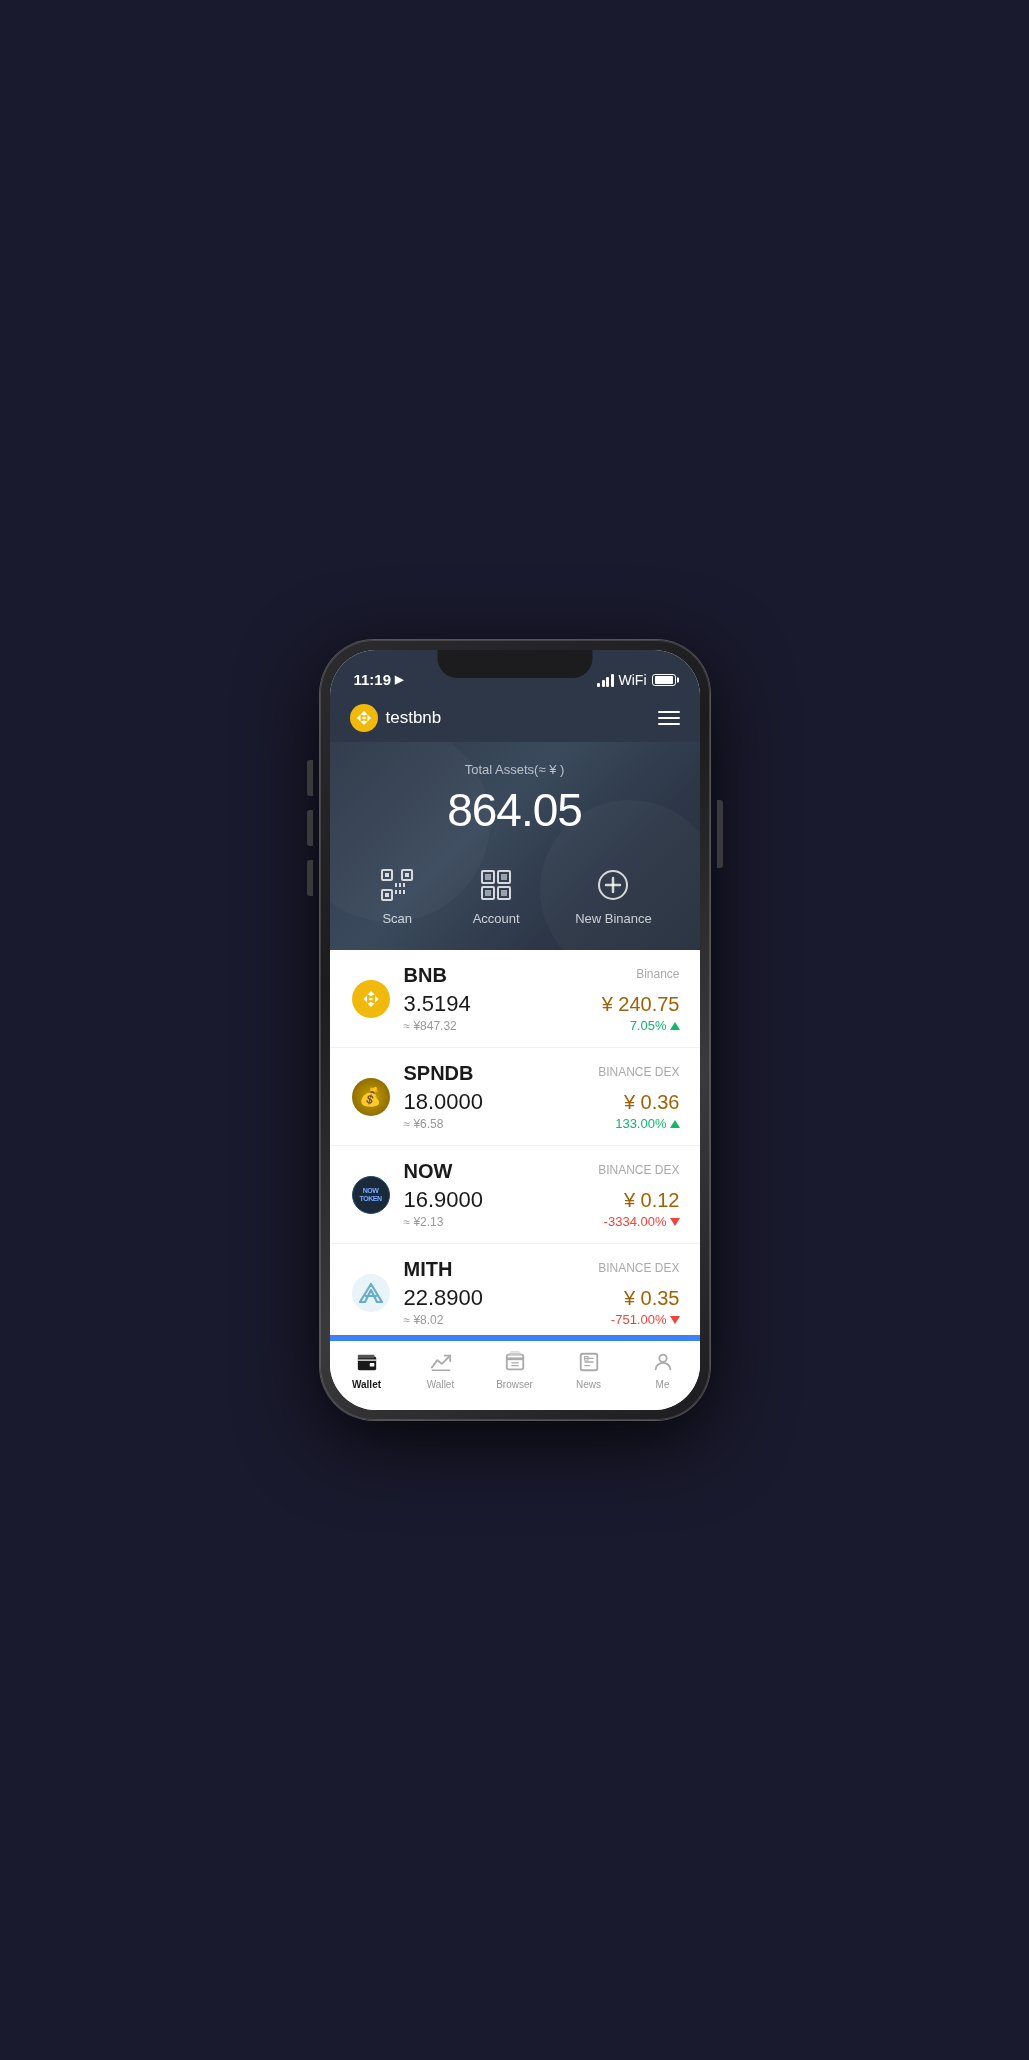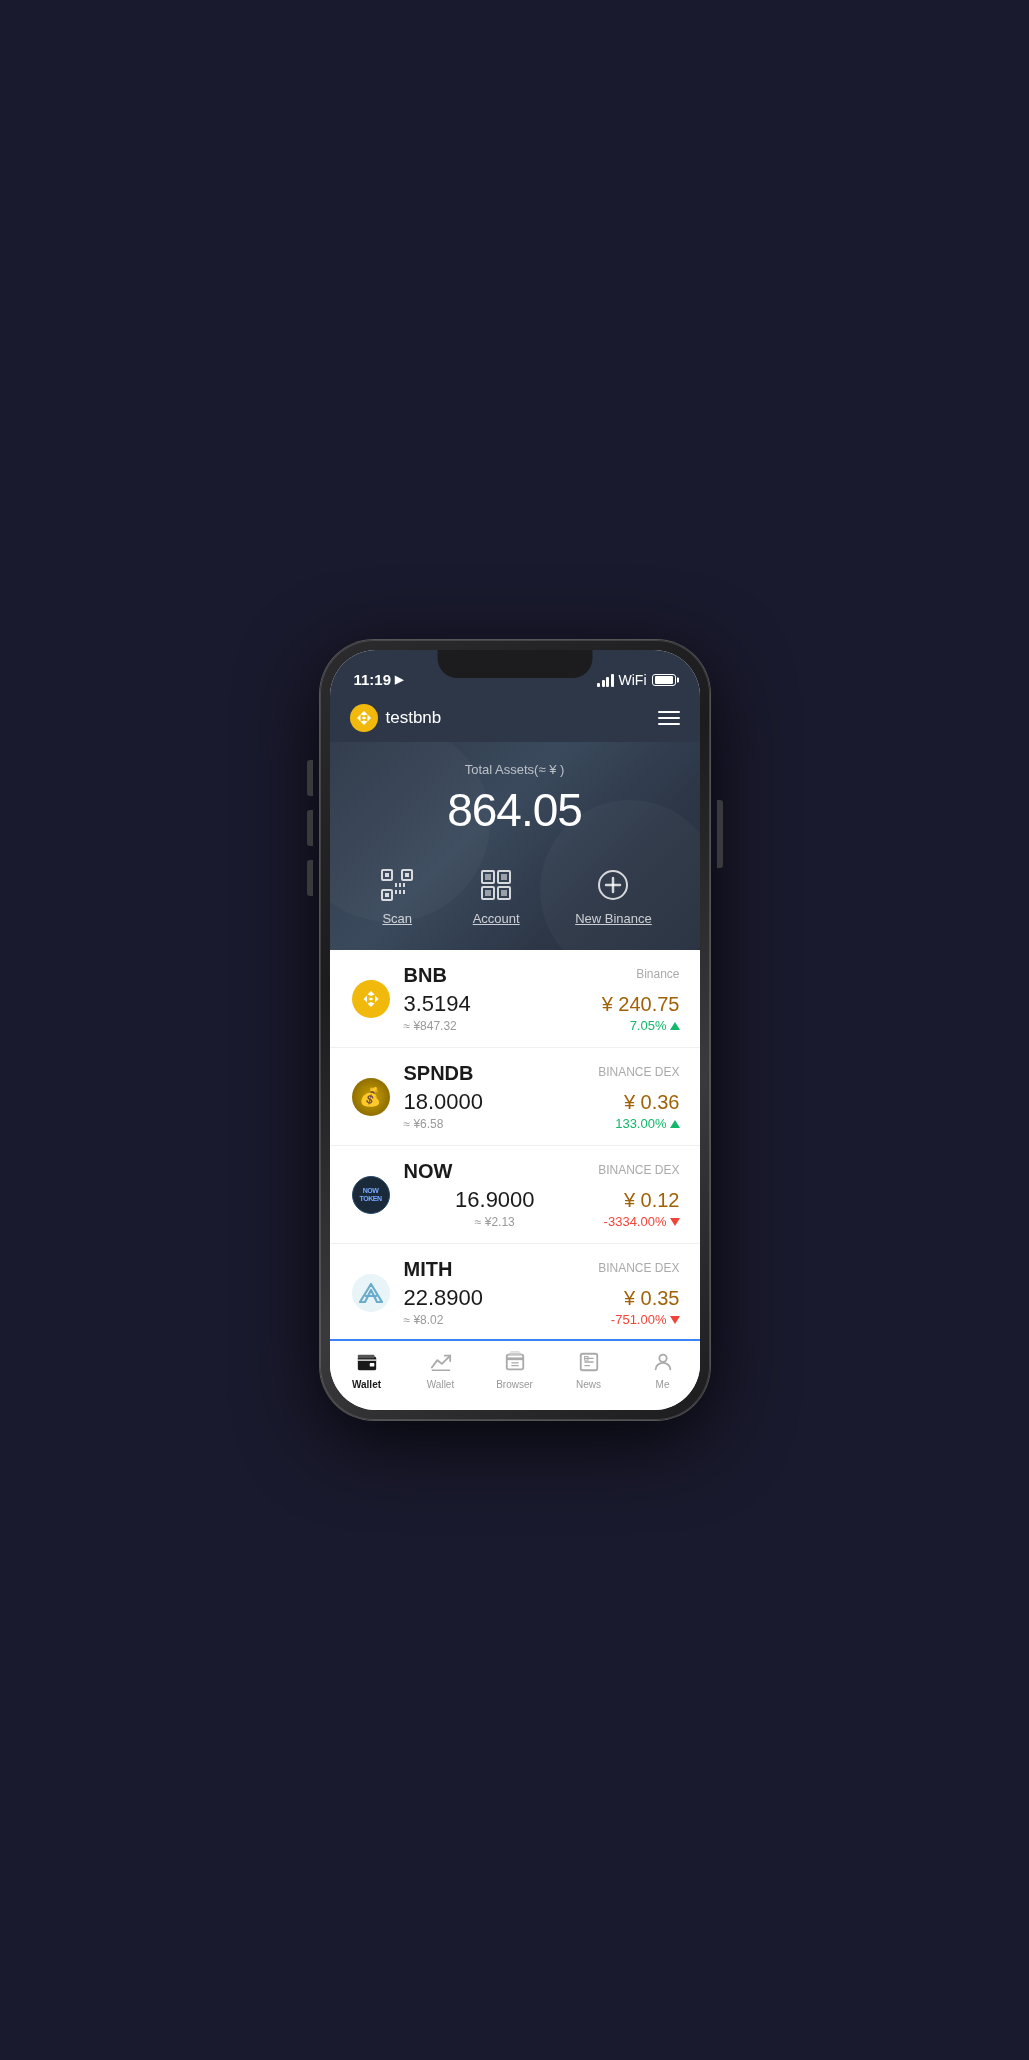--- a/index.html
+++ b/index.html
@@ -229,21 +229,20 @@
     .hero-action-icon {
       width: 40px;
       height: 40px;
       display: flex;
       align-items: center;
       justify-content: center;
     }
     .hero-action-label {
       color: rgba(255,255,255,0.75);
       font-size: 13px;
-      text-decoration: underline;
     }
 
     
     .asset-list {
       background: #fff;
       flex: 1;
       overflow-y: auto;
     }
 
     .asset-item {
@@ -316,21 +315,21 @@
       width: 0; height: 0;
       border-left: 5px solid transparent;
       border-right: 5px solid transparent;
       border-top: 8px solid #f04438;
       display: inline-block;
     }
 
     
     .bottom-nav {
       background: #fff;
-      border-top: 2px solid #3b82f6;
+      border-top: 6px solid #3b82f6;
       display: flex;
       padding: 8px 0 20px;
     }
     .nav-item {
       flex: 1;
       display: flex;
       flex-direction: column;
       align-items: center;
       gap: 4px;
       cursor: pointer;
@@ -583,21 +582,21 @@
             <div class="now-logo">
               <span style="font-size:7px; color:#7af; line-height:1.1; text-align:center;">NOW<br>TOKEN</span>
             </div>
           </div>
           <div style="grid-column:2; grid-row:1;">
             <span class="asset-name">NOW</span>
           </div>
           <div style="grid-column:3; grid-row:1; text-align:right;">
             <span class="asset-exchange">BINANCE DEX</span>
           </div>
-          <div style="grid-column:2; grid-row:2;text-align:center;">
+          <div style="grid-column:2; grid-row:2;">
             <div class="asset-amount">16.9000</div>
             <div class="asset-fiat">≈ ¥2.13</div>
           </div>
           <div class="asset-right-col" style="grid-column:3; grid-row:2;">
             <div class="asset-price">¥ 0.12</div>
             <div class="asset-change down">
               <span>-3334.00%</span>
               <div class="arrow-down"></div>
             </div>
           </div>

